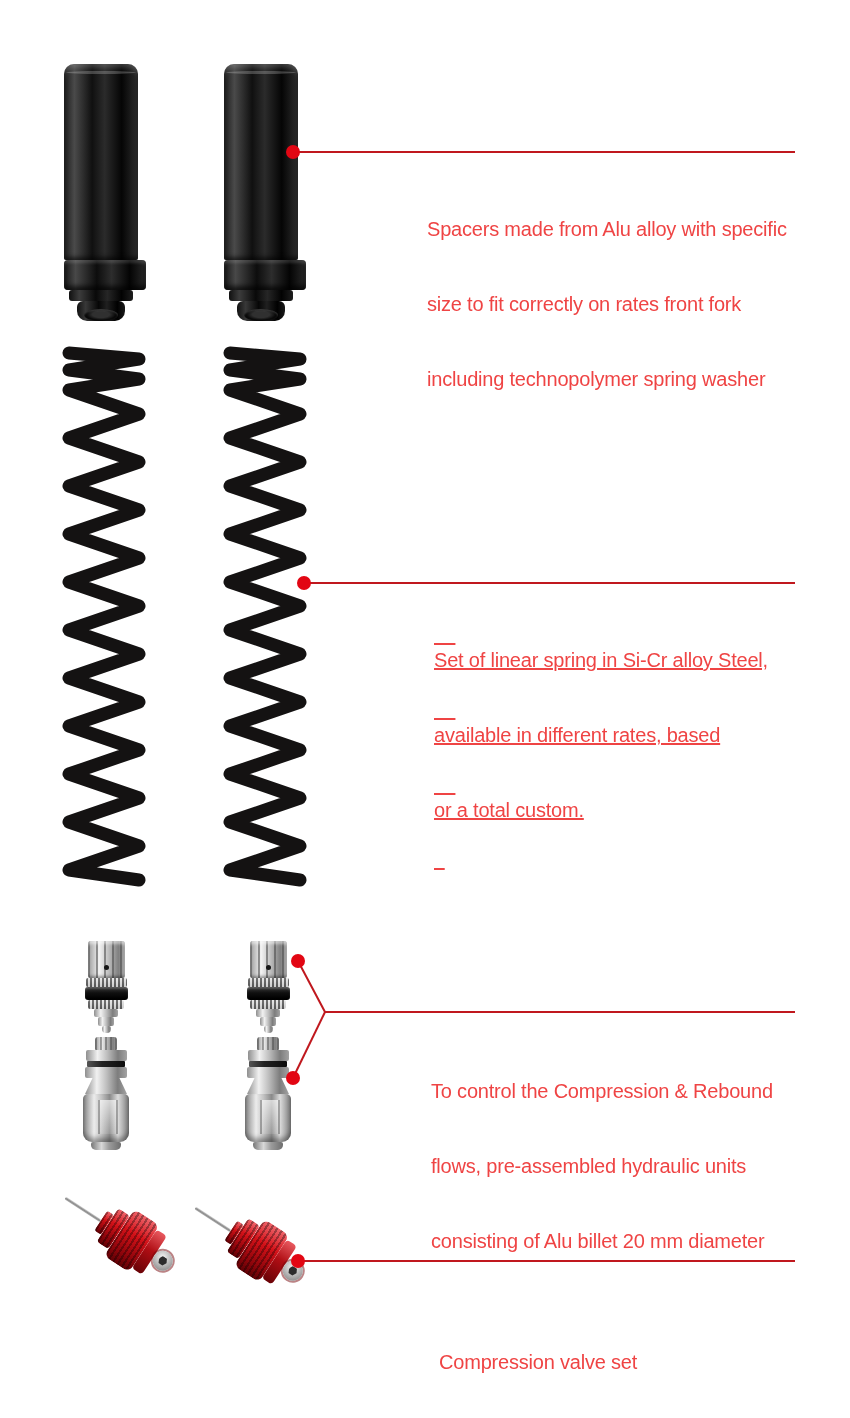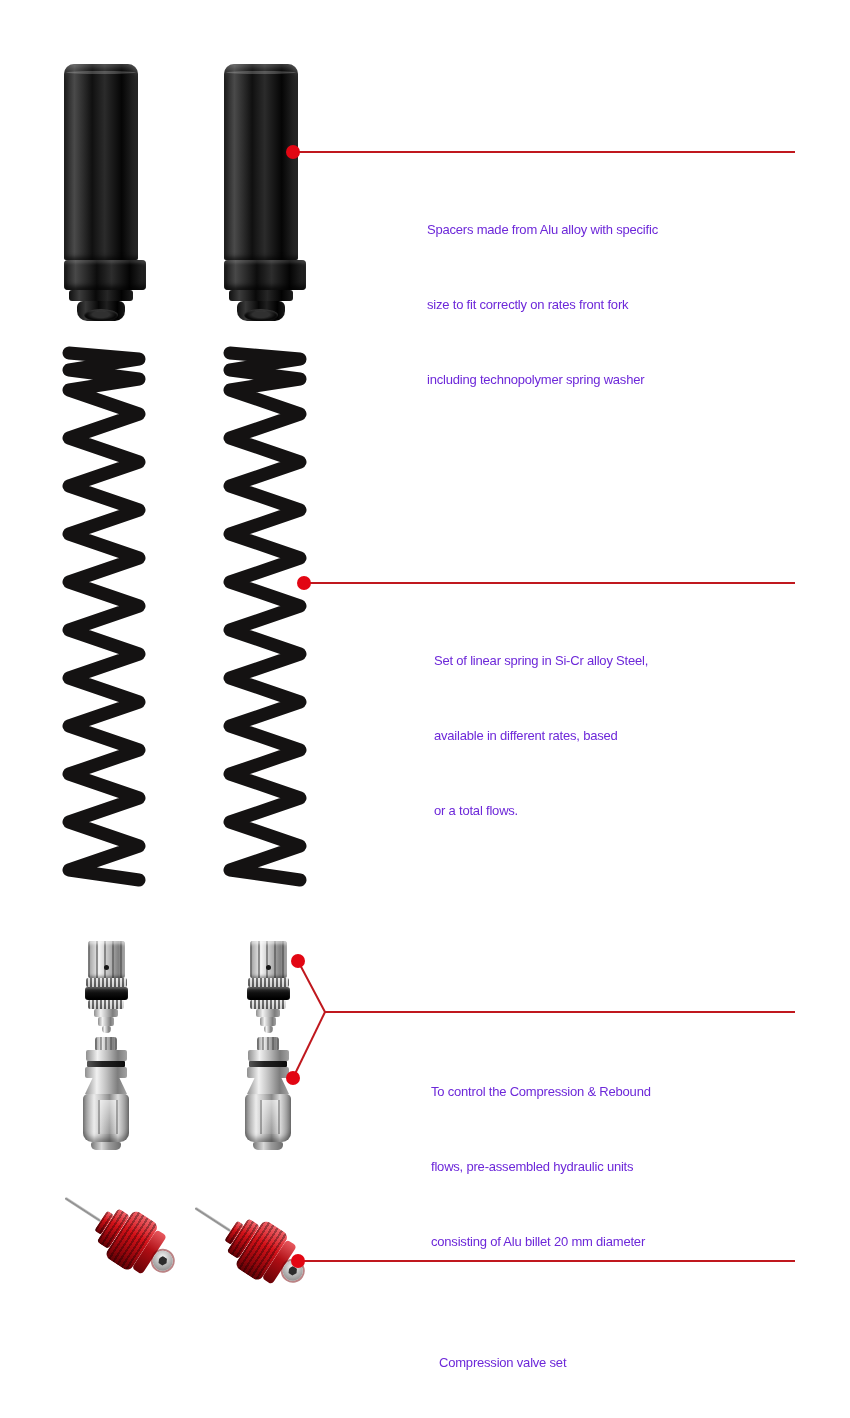--- a/index.html
+++ b/index.html
@@ -2,21 +2,21 @@
 <html><head>
 <meta charset="utf-8">
 <style>
   html,body{margin:0;padding:0;background:#fff;}
   #canvas{
     position:relative;width:850px;height:1418px;background:#ffffff;
     font-family:"Liberation Sans", sans-serif;overflow:hidden;
   }
   
   .callout-text{
-    position:absolute;color:#6d28d9;font-size:13px;line-height:25px;
+    position:absolute;color:#ef4444;font-size:20px;line-height:25px;
     letter-spacing:-0.2px;white-space:pre;
   }
   .callout-text .b{font-weight:normal;}
   
   .spacer{position:absolute;width:74px;}
   .spacer .body{
     position:relative;width:74px;height:196px;margin:0 auto;
     border-radius:10px 10px 2px 2px;
     background:linear-gradient(90deg,#1b1b1b,#4a4a4a 14%,#101010 38%,#2b2b2b 55%,#050505 78%,#262626 96%);
     box-shadow:inset 0 6px 6px -3px rgba(255,255,255,.25), inset 0 -3px 4px rgba(0,0,0,.6);
@@ -262,24 +262,24 @@
       <circle cx="298" cy="1261" r="7" class="cdot" fill="#e20613"></circle>
     </g>
   </svg>
 
   <div class="callout-text" style="left:427px;top:167px;">
     <div>Spacers made from Alu alloy with specific</div>
     <div>size to fit correctly on rates front fork</div>
     <div>including technopolymer spring washer</div>
   </div>
 
-  <div class="callout-text" style="left:434px;top:598px;">
+  <div class="callout-text" style="left:434px;top:598px;text-decoration:underline;">
     <div>Set of linear spring in Si-Cr alloy Steel,</div>
     <div>available in different rates, based</div>
-    <div>or a total flows.</div>
+    <div>or a total custom.</div>
   </div>
 
   <div class="callout-text" style="left:431px;top:1029px;">
     <div>To control the Compression &amp; Rebound</div>
     <div>flows, pre-assembled hydraulic units</div>
     <div>consisting of Alu billet 20 mm diameter</div>
   </div>
 
   <div class="callout-text" style="left:439px;top:1300px;">
     <div><span class="b">Compression</span><span> valve set</span></div>

